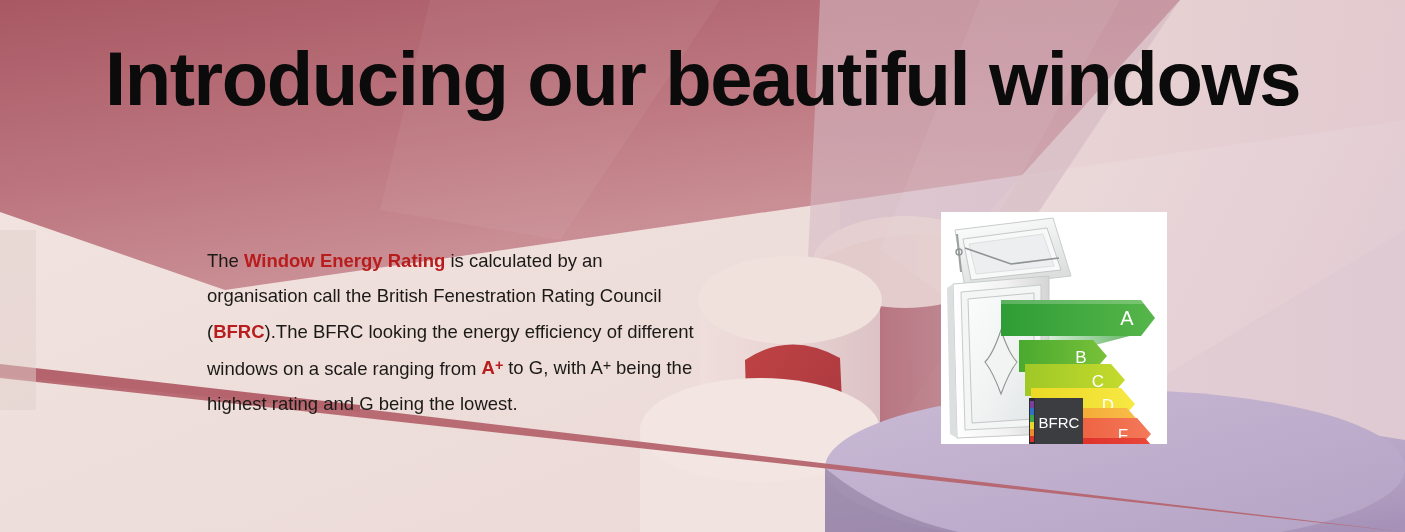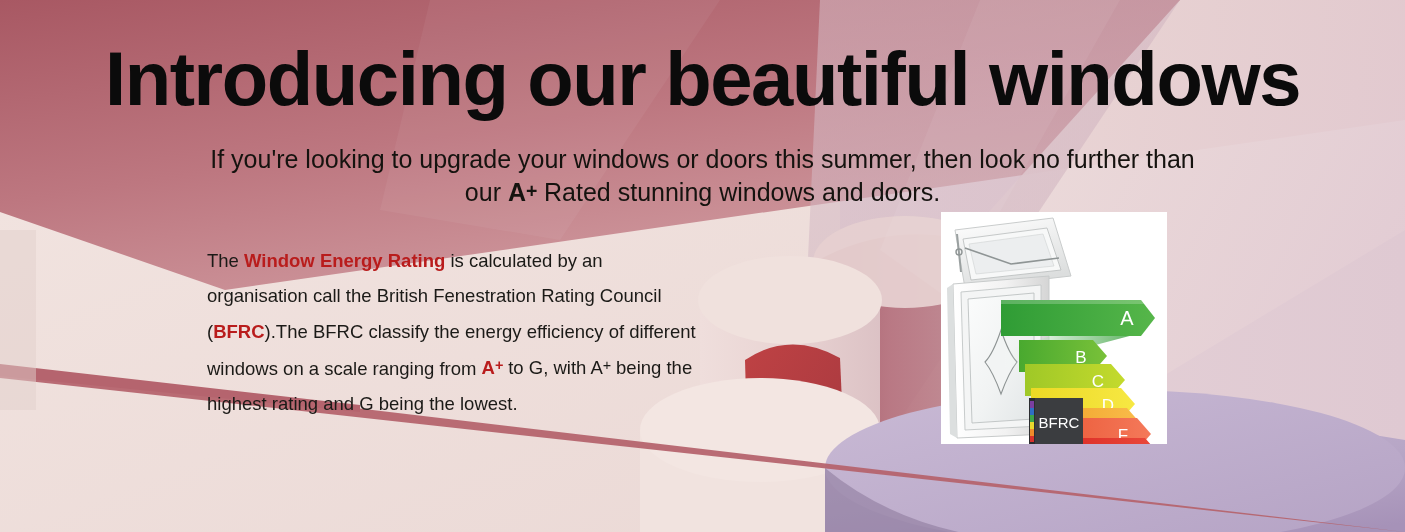--- a/index.html
+++ b/index.html
@@ -160,26 +160,23 @@
 
       <rect x="0" y="230" width="36" height="180" fill="#e2cfcb" opacity="0.5"></rect>
 
       <path d="M430,0 L720,0 L560,240 L380,210 Z" fill="#ffffff" opacity="0.05"></path>
       <path d="M980,0 L1120,0 L950,300 L880,250 Z" fill="#ffffff" opacity="0.06"></path>
     </svg>
   </div>
 
   <h1 class="heading">Introducing our beautiful windows</h1>
 
-  <p class="subheading">
-    <span>If you're looking to upgrade your windows or doors this summer, then look no further than our </span><b><span>A<span class="sup-plus">+</span></span></b><span> Rated stunning windows and doors.</span>
-  </p>
 
   <p class="body-copy">
-    <span>The </span><b>Window Energy Rating</b><span> is calculated by an organisation call the British Fenestration Rating Council (</span><b>BFRC</b><span>).The BFRC classify the energy efficiency of different windows on a scale ranging from </span><b>A<span class="sup-plus">+</span></b><span> to G, with A<span class="sup-plus">+</span> being the highest rating and G being the lowest.</span>
+    <span>The </span><b>Window Energy Rating</b><span> is calculated by an organisation call the British Fenestration Rating Council (</span><b>BFRC</b><span>).The BFRC looking the energy efficiency of different windows on a scale ranging from </span><b>A<span class="sup-plus">+</span></b><span> to G, with A<span class="sup-plus">+</span> being the highest rating and G being the lowest.</span>
   </p>
 
   <div class="product-card">
     <svg viewBox="0 0 226 232">
       <defs>
         <linearGradient id="frameG" x1="0" y1="0" x2="1" y2="0">
           <stop offset="0%" stop-color="#ffffff"></stop>
           <stop offset="55%" stop-color="#f2f2f2"></stop>
           <stop offset="100%" stop-color="#d5d5d5"></stop>
         </linearGradient>

